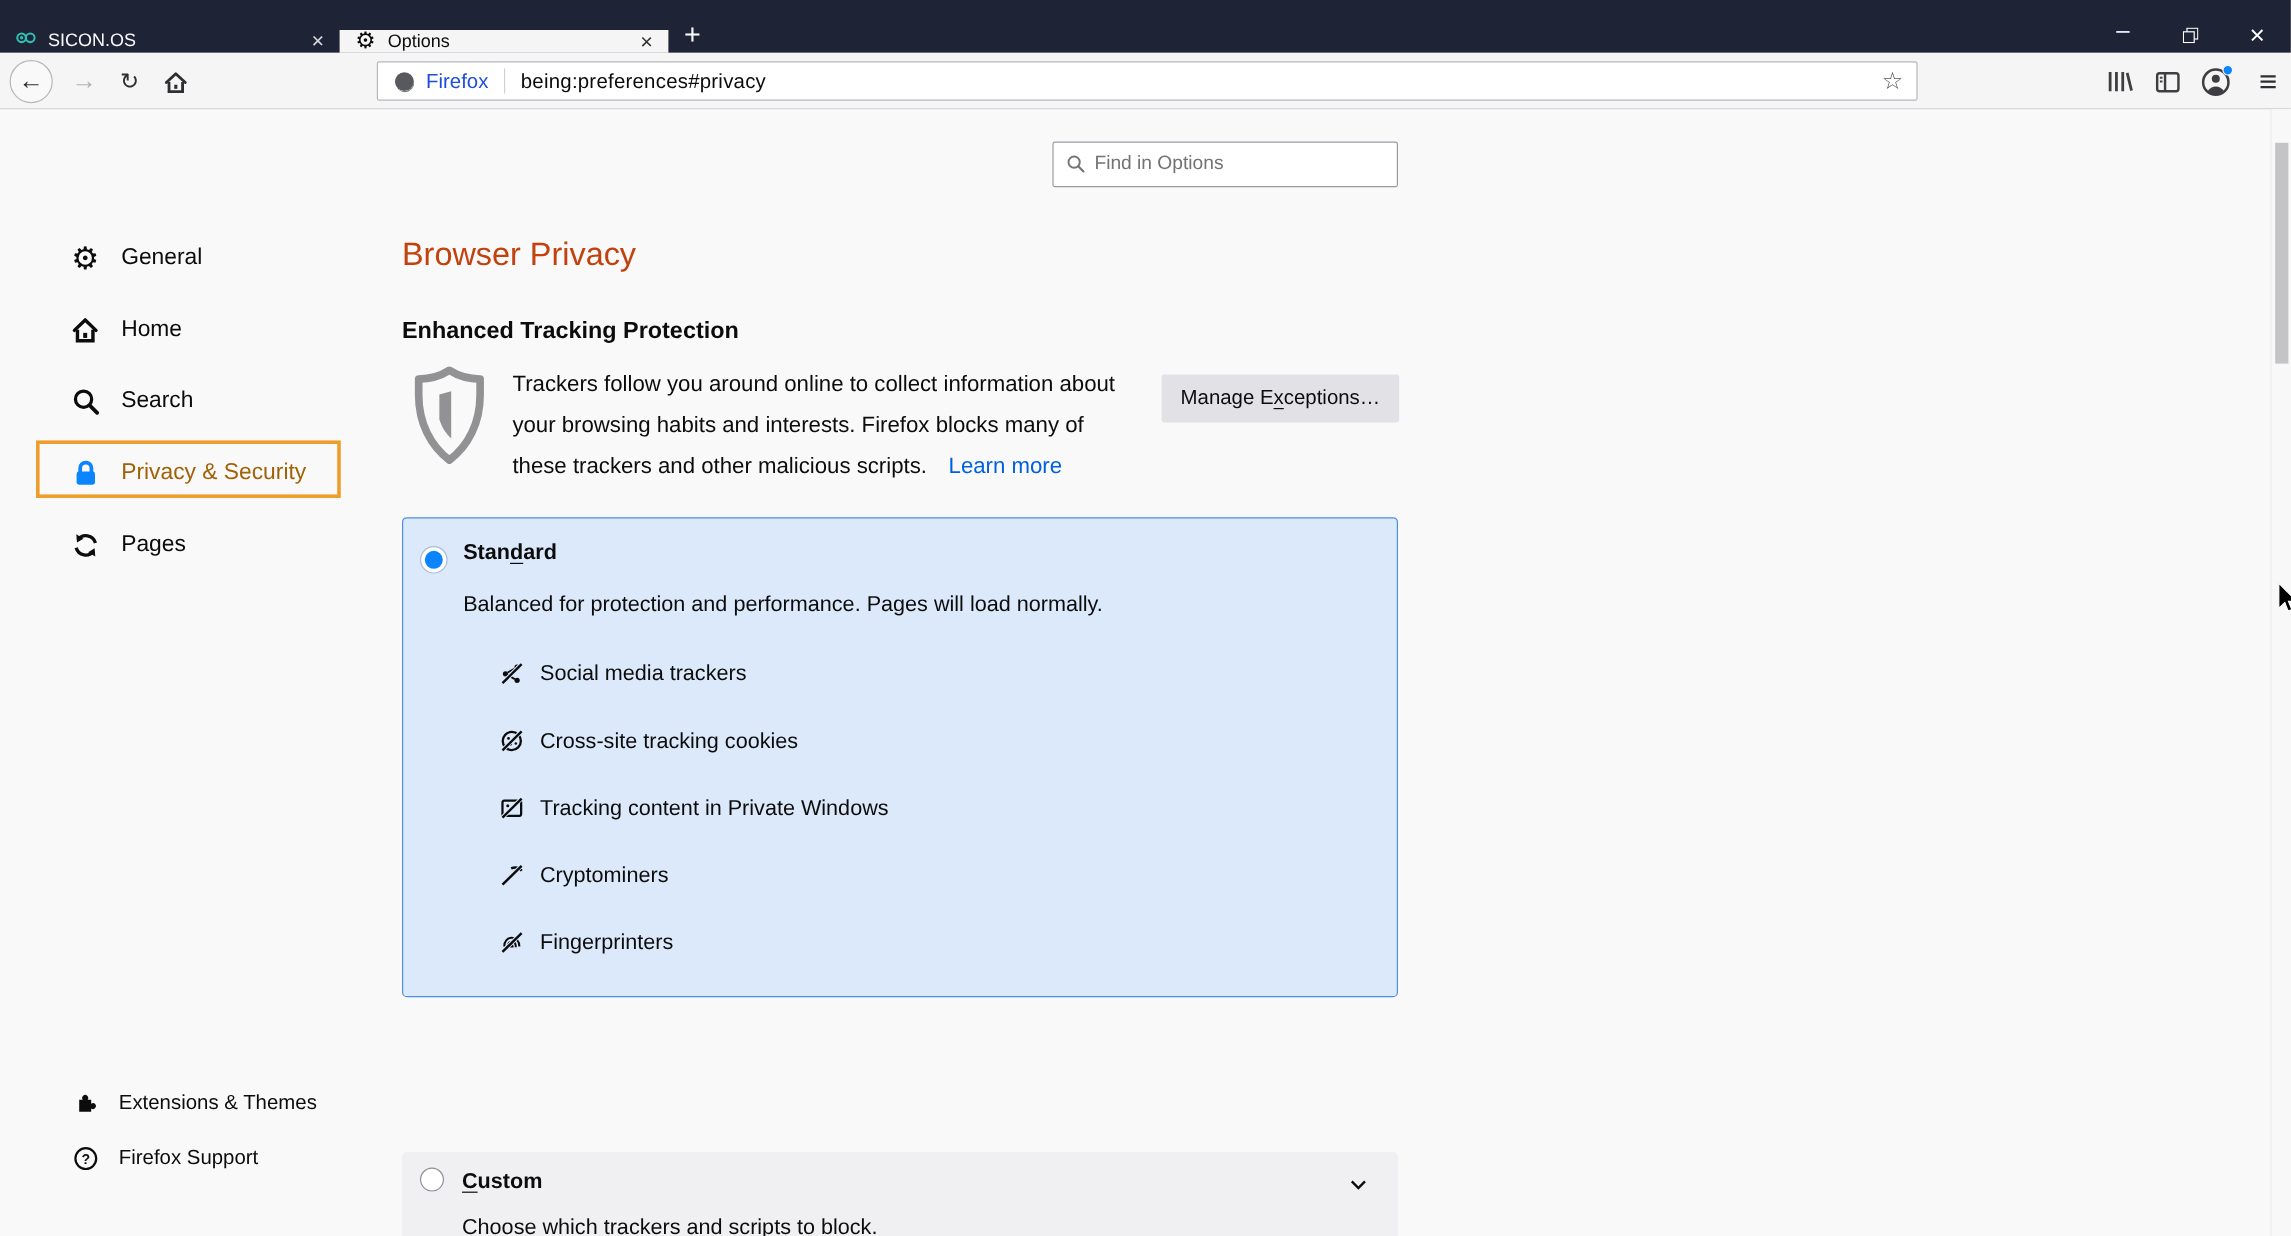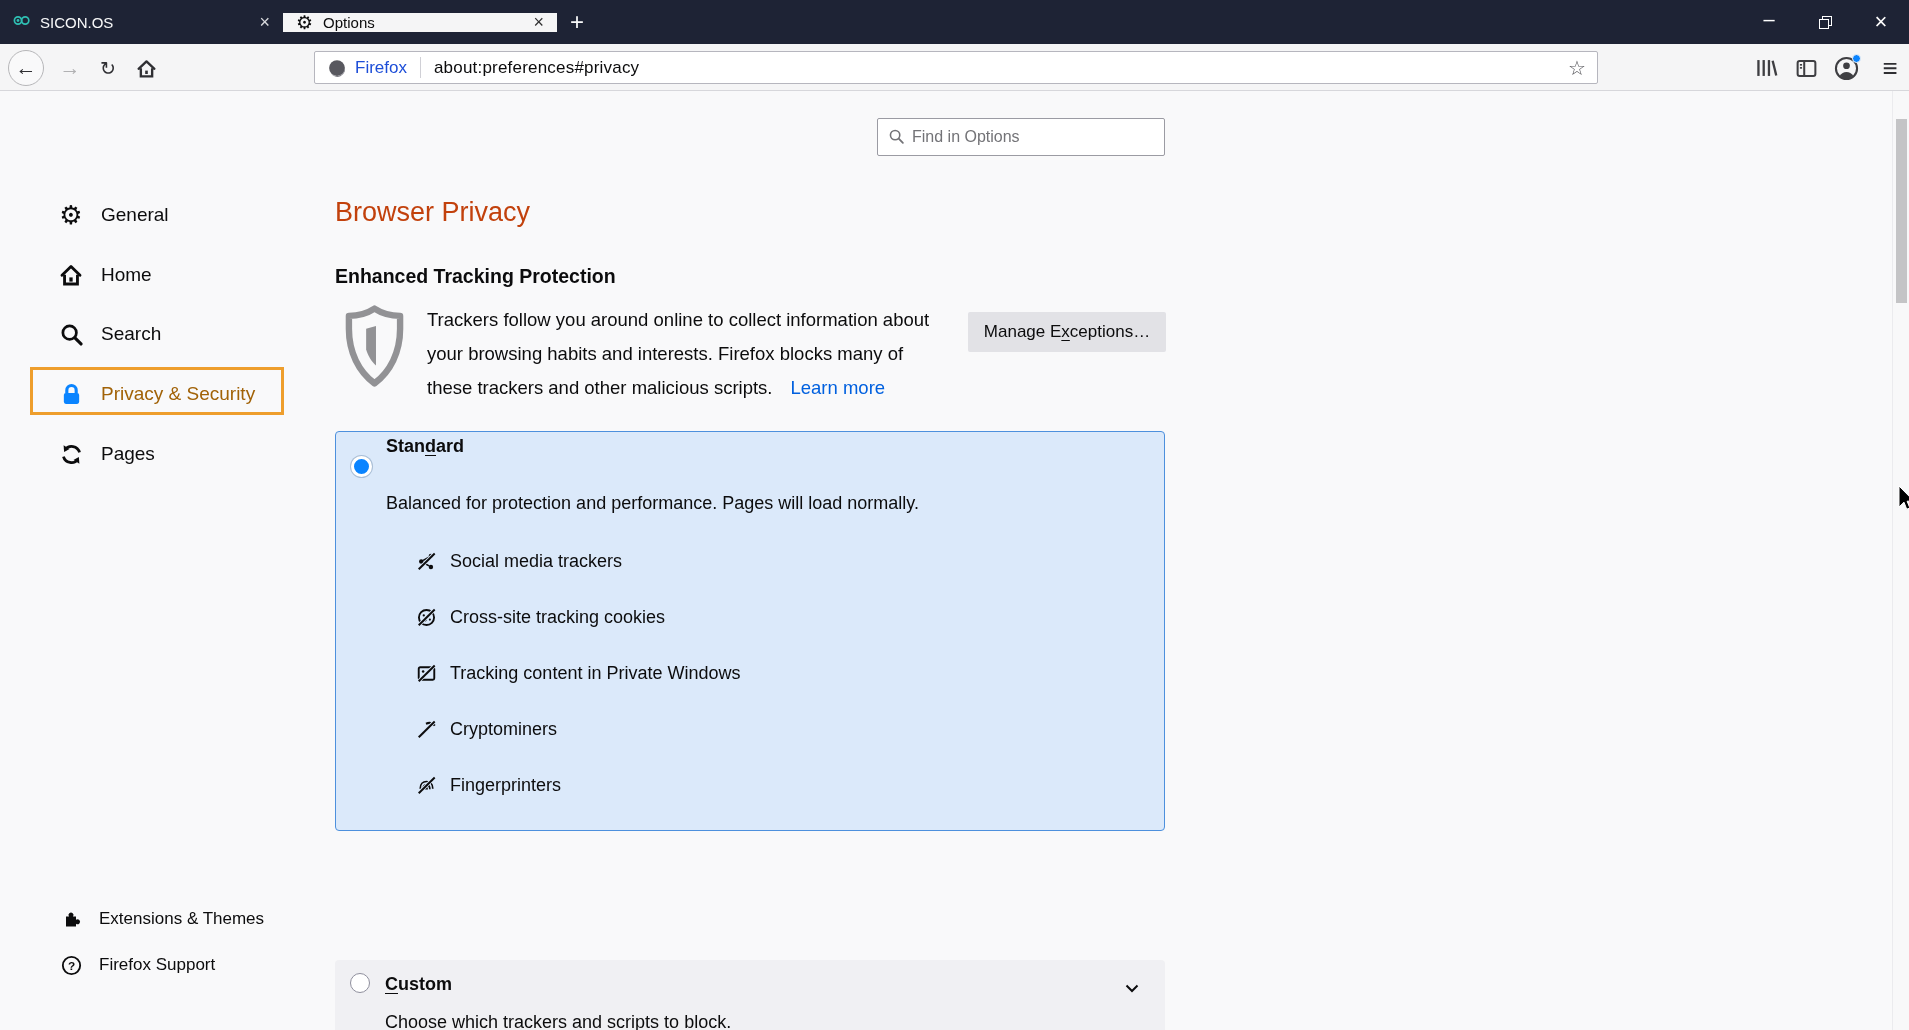--- a/index.html
+++ b/index.html
@@ -1,21 +1,21 @@
 <!DOCTYPE html>
 <html><head>
 <meta charset="utf-8">
 <style>
   * { margin:0; padding:0; box-sizing:border-box; }
   html,body { width:1909px; height:1030px; overflow:hidden; background:#f9f9fa;
     font-family:"Liberation Sans", sans-serif; color:#0c0c0d; }
 
   
   .tabbar { position:absolute; top:0; left:0; width:1909px; height:44px; background:#1e2335;
-    display:flex; align-items:center; }
+    display:flex; align-items:flex-end; }
   .tab { display:flex; align-items:center; gap:10px; padding:0 13px; width:283px; font-size:15px; }
   .tab.inactive { color:#f9f9fa; }
   .tab.active { background:#f5f5f6; color:#0c0c0d; width:274px; }
   .tab-title { white-space:nowrap; overflow:hidden; }
   .tab-close { margin-left:auto; font-size:18px; line-height:1; opacity:.85; cursor:default; }
   .newtab { width:40px; display:flex; align-items:center; justify-content:center;
     color:#f9f9fa; font-size:24px; font-weight:300; }
   .win-controls { margin-left:auto; display:flex; align-items:stretch; }
   .win-btn { width:56px; display:flex; align-items:center; justify-content:center; color:#fff; }
   .win-btn.min { font-size:20px; padding-bottom:6px; }
@@ -140,21 +140,21 @@
   </div>
   <div class="urlbar">
     <span class="identity">
       <svg width="18" height="18" viewBox="0 0 16 16">
           <circle cx="8" cy="8" r="7" fill="#58585f"></circle>
           <path d="M14.6 6.5A6.8 6.8 0 0 1 8 15a6.8 6.8 0 0 1-5.8-3.2A6.5 6.5 0 0 0 14.6 6.5z" fill="#7d7d85"></path>
         </svg>
       <span>Firefox</span>
     </span>
     <span class="id-sep"></span>
-    <span class="url-text">about:preferences#privacy</span>
+    <span class="url-text">being:preferences#privacy</span>
     <span class="star">☆</span>
   </div>
   <div class="tb-right" style="left:1749px">
     <svg width="22" height="20" viewBox="0 0 18 16">
         <g stroke="#3e3e42" stroke-width="1.9">
           <line x1="2" y1="1.5" x2="2" y2="14.5"></line>
           <line x1="6.3" y1="1.5" x2="6.3" y2="14.5"></line>
           <line x1="10.6" y1="1.5" x2="10.6" y2="14.5"></line>
           <line x1="13.6" y1="2" x2="16.6" y2="14.2"></line>
         </g>
@@ -269,21 +269,21 @@
   <div class="etp-para">
     <div>Trackers follow you around online to collect information about</div>
     <div>your browsing habits and interests. Firefox blocks many of</div>
     <div><span>these trackers and other malicious scripts.</span><span class="link learn">Learn more</span></div>
   </div>
 
   <button class="btn"><span>Manage E</span><span class="akey">x</span><span>ceptions…</span></button>
 
   <div class="card card-std">
     <span class="radio-on"></span>
-    <div class="lvl-label" style="top:4px"><span>Stan</span><span class="akey">d</span><span>ard</span></div>
+    <div class="lvl-label" style="top:18px"><span>Stan</span><span class="akey">d</span><span>ard</span></div>
     <div class="lvl-desc" style="top:61px">Balanced for protection and performance. Pages will load normally.</div>
 
     <div class="etp-item" style="top:116px">
       <svg width="21" height="21" viewBox="0 0 20 20">
           <circle cx="5" cy="10" r="2.1" fill="#0c0c0d"></circle>
           <circle cx="14.2" cy="4.8" r="2.1" fill="#0c0c0d"></circle>
           <circle cx="14.2" cy="15.2" r="2.1" fill="#0c0c0d"></circle>
           <line x1="6.8" y1="9" x2="12.4" y2="5.8" stroke="#0c0c0d" stroke-width="1.5"></line>
           <line x1="6.8" y1="11" x2="12.4" y2="14.2" stroke="#0c0c0d" stroke-width="1.5"></line>
           <line x1="3" y1="17" x2="17.5" y2="2.5" stroke="#dbe9fa" stroke-width="3.4"></line>

